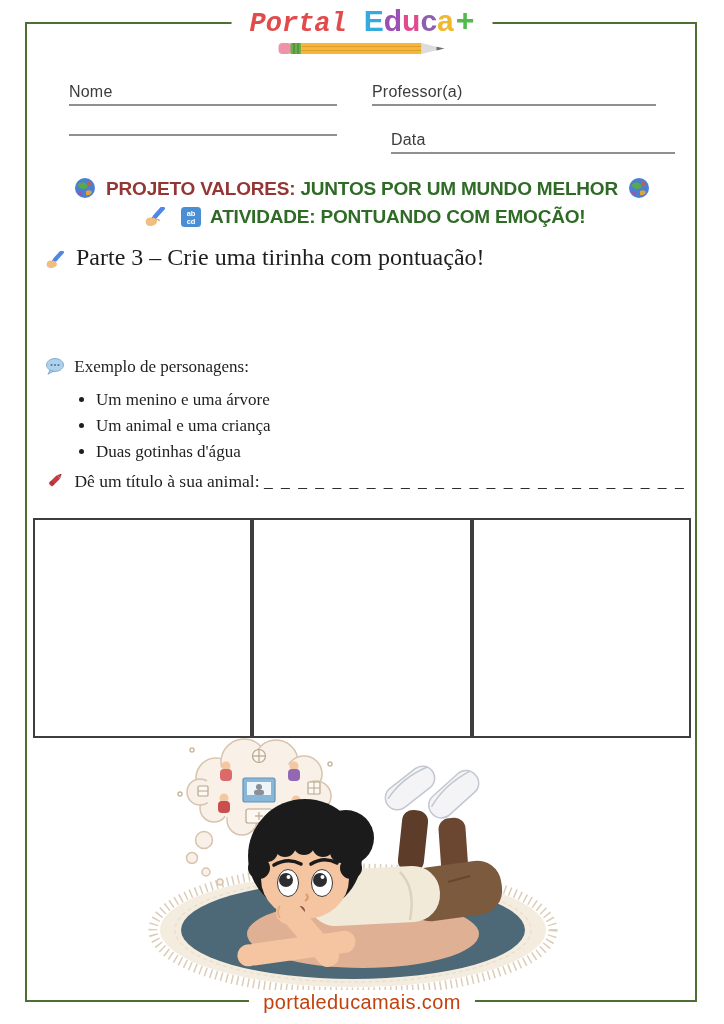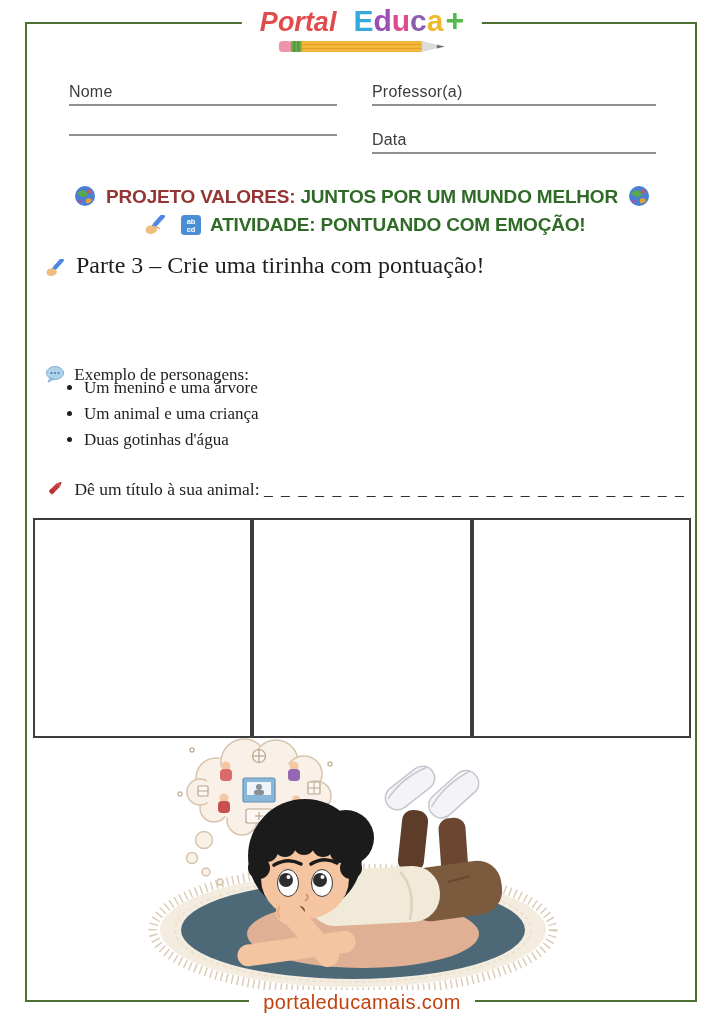--- a/index.html
+++ b/index.html
@@ -11,55 +11,55 @@
     position:absolute; left:25px; top:22px; width:672px; height:980px;
     border:2px solid #4d7030; box-sizing:border-box; z-index:1;
   }
   
   .logo {
     position:absolute; top:4px; left:50%; transform:translateX(-50%);
     background:#fff; padding:0 18px; text-align:center; z-index:3;
   }
   .logo-text { display:flex; align-items:baseline; justify-content:center; line-height:1; }
   .logo-portal {
-    font-family:Liberation Sans, sans-serif; font-style:italic; font-weight:bold;
+    font-family:Liberation Mono, monospace; font-style:italic; font-weight:bold;
     color:#e14b4b; font-size:27px; margin-right:17px;
   }
   .logo-educa span { font-size:30px; font-weight:800; letter-spacing:0; }
   .lc0{color:#35aadc;} .lc1{color:#9c4fb5;} .lc2{color:#e04b8f;} .lc3{color:#8e5fb0;} .lc4{color:#f0b92c;}
   .logo-plus { font-size:32px; font-weight:800; color:#53b94d; margin-left:2px; }
   .logo-pencil { margin-top:1px; }
   
   .field { position:absolute; z-index:2; }
   .field-label { font-size:16px; color:#3c3c3c; letter-spacing:0.2px; }
   .field-line { margin-top:2px; border-bottom:2px solid #8f8f8f; height:1px; }
   #f-nome  { left:69px;  top:83px;  width:268px; }
   #f-prof  { left:372px; top:83px;  width:284px; }
   #f-serie { left:69px;  top:131px; width:268px; }
-  #f-data  { left:372px; top:131px; width:284px; }
+  #f-data  { left:391px; top:131px; width:284px; }
   
   .title-line {
     position:absolute; left:0; width:100%; text-align:center;
     font-weight:bold; font-size:19px; letter-spacing:-0.2px; z-index:2; line-height:26px;
   }
   #title1 { top:169px; }
   #title2 { top:199px; }
   .t-red   { color:#943634; }
   .t-green { color:#2f6b27; }
-  .inline-icon { display:inline-block; vertical-align:-4px; margin:16px 5px; }
+  .inline-icon { display:inline-block; vertical-align:-4px; margin:8px 5px; }
   
   .serif { font-family:"Liberation Serif", serif; color:#1e1e1e; }
   #part-title { position:absolute; top:240px; left:45px; font-size:24px; z-index:2; }
   #instructions {
     position:absolute; top:283px; left:45px; width:636px; font-size:17px;
     line-height:1.55; text-align:justify; z-index:2;
   }
   #examples-heading { position:absolute; top:349px; left:45px; font-size:17px; z-index:2; }
   #examples-list { position:absolute; top:374px; left:62px; z-index:2; }
-  #examples-list ul { margin:4px; padding-left:18px; }
+  #examples-list ul { margin:16px; padding-left:18px; }
   #examples-list li { font-size:17px; margin-bottom:6px; }
   #titulo-line { position:absolute; top:462px; left:45px; font-size:17.5px; z-index:2; }
   .blank { letter-spacing:2px; color:#000000;margin-top:10px; }
   
   .panels { position:absolute; left:33px; top:518px; width:658px; height:220px; display:flex; z-index:2; }
   .panel { flex:1; border:2px solid #3d3d3d; background:#fff; }
   
   .illustration { position:absolute; left:148px; top:736px; width:424px; height:260px; z-index:2; }
   
   .footer { position:absolute; top:990px; left:0; width:100%; text-align:center; z-index:3; }

